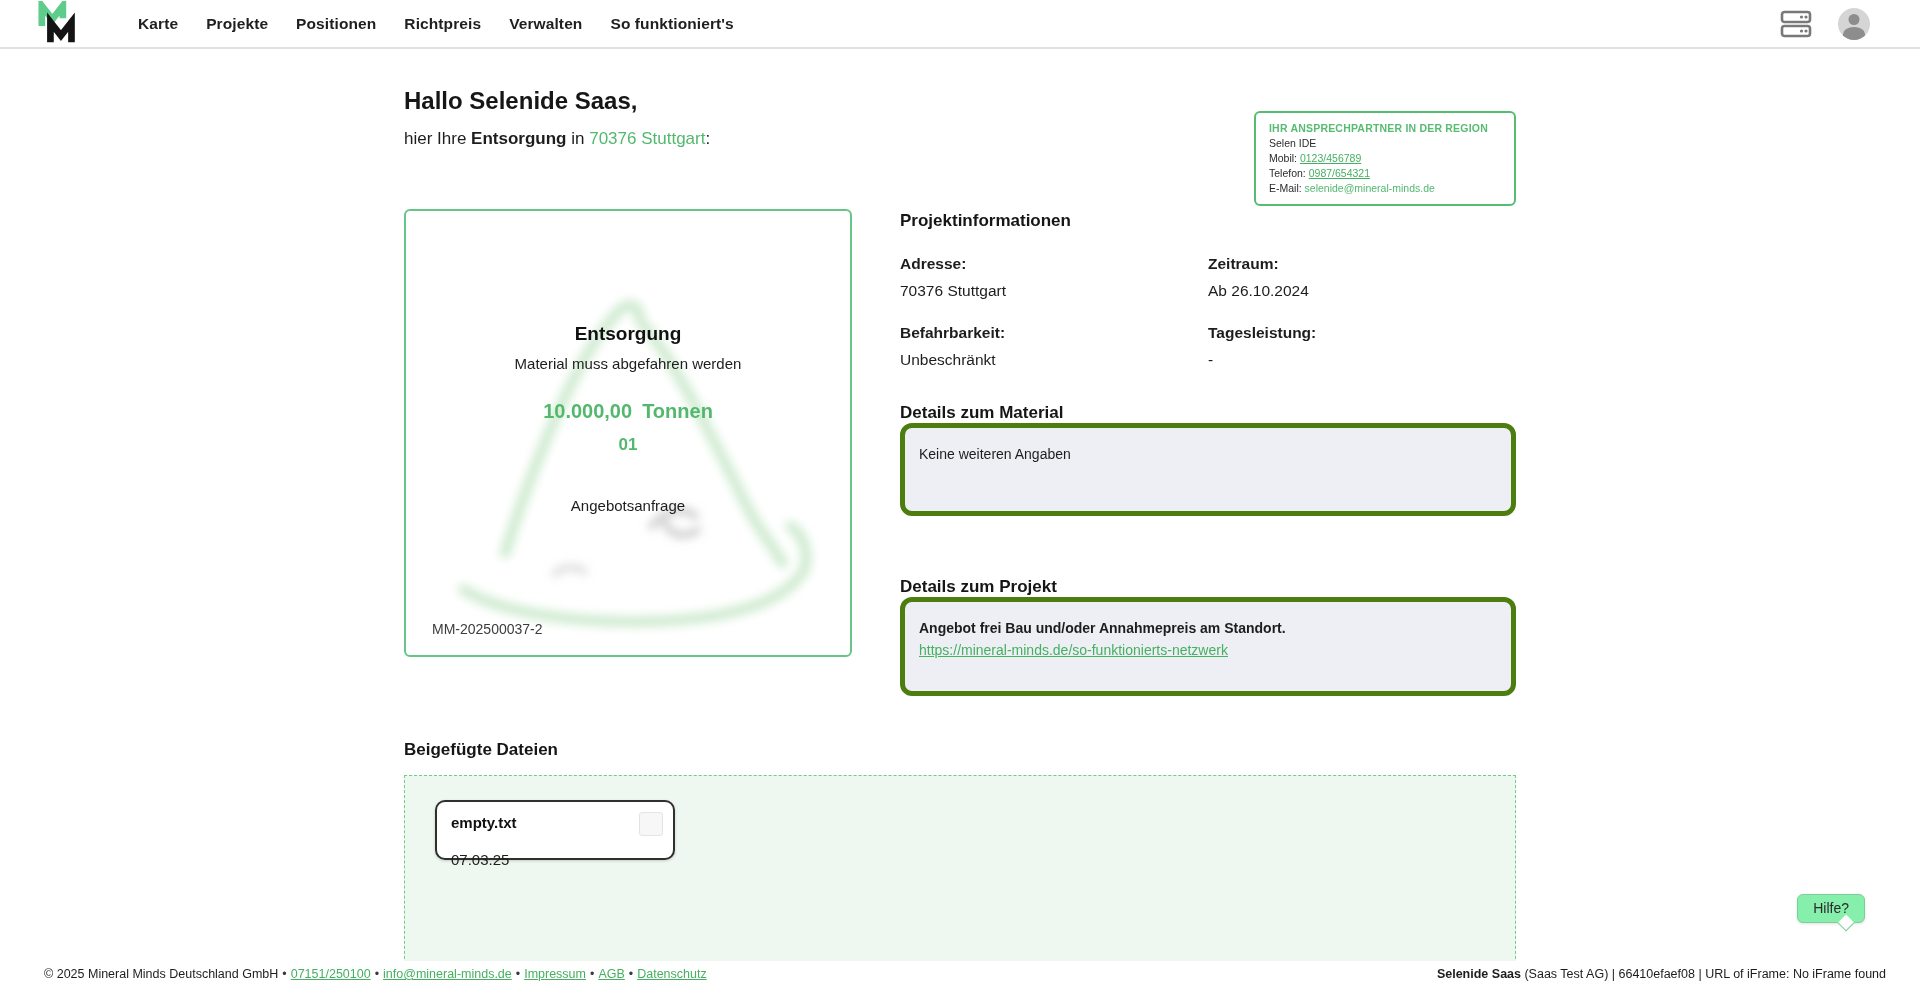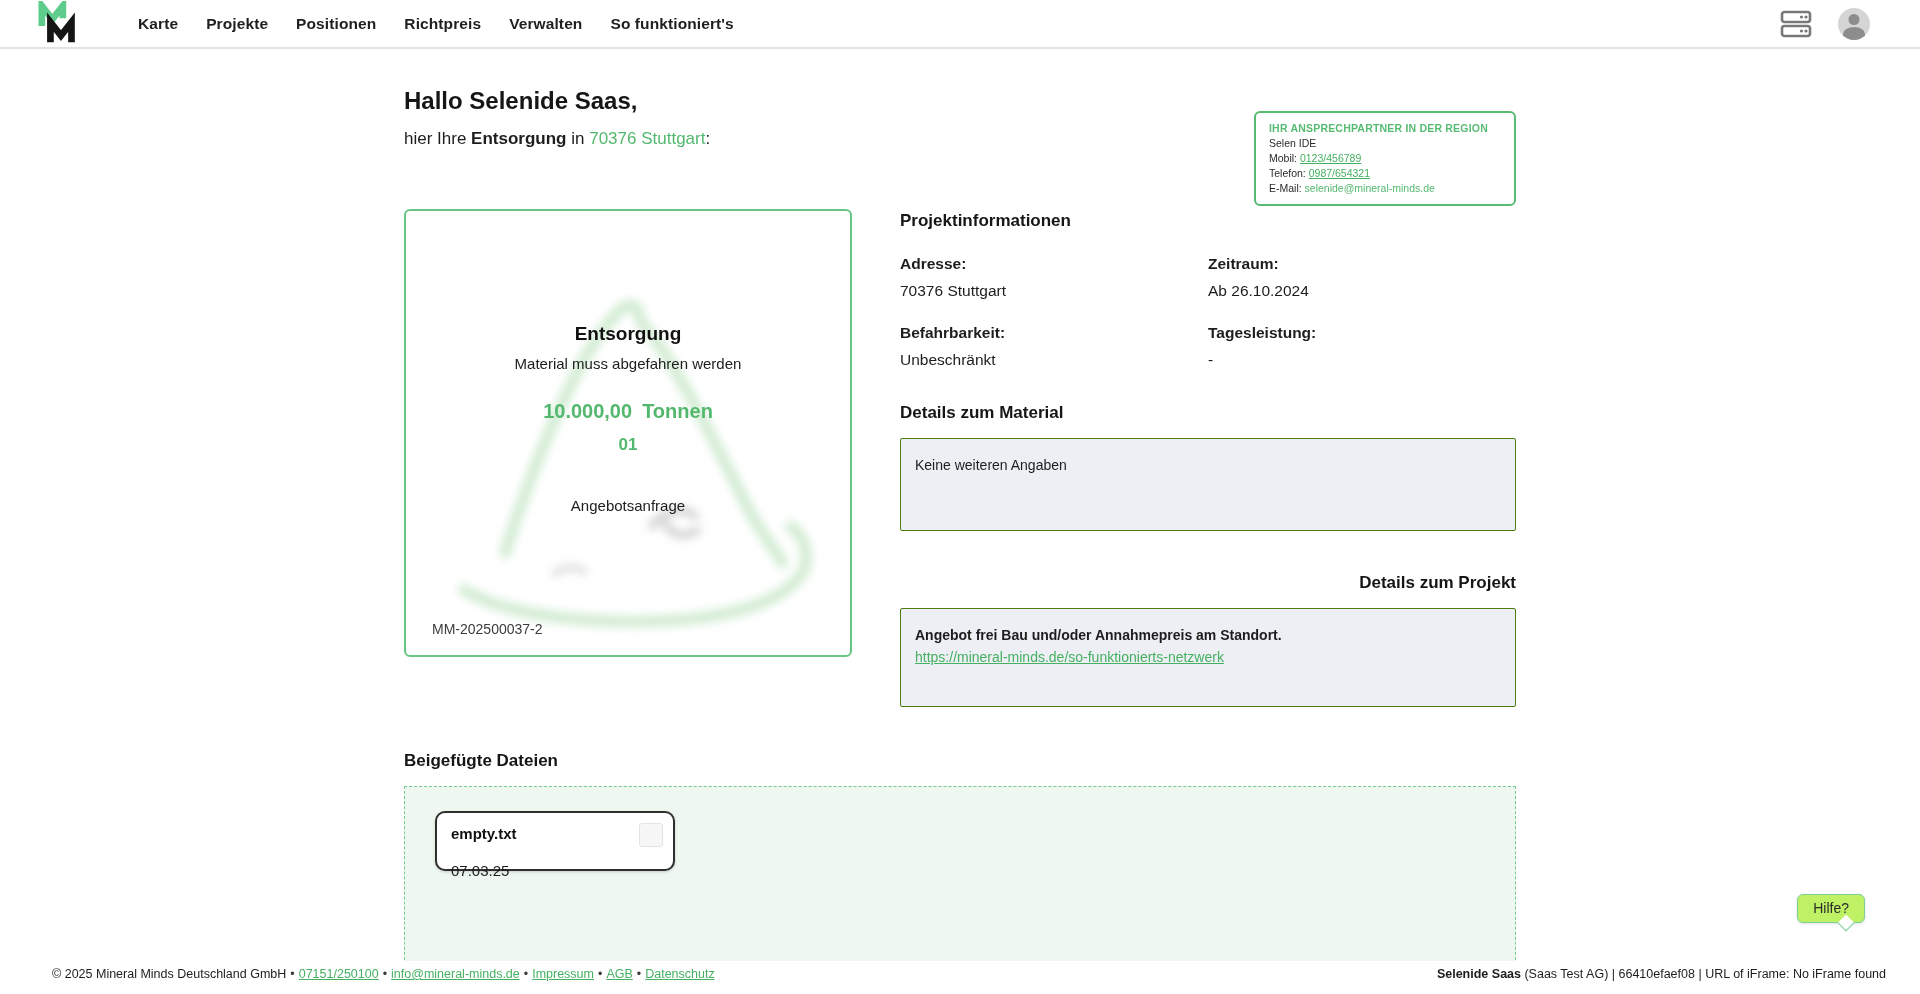--- a/index.html
+++ b/index.html
@@ -52,49 +52,49 @@
   .card-count { margin-top:12px; font-size:17px; font-weight:700; color:#53b86e; }
   .card-status { margin-top:42px; font-size:15px; color:#1d1d1d; }
   .card-ref { position:absolute; left:26px; bottom:18px; font-size:14px; color:#3c3c3c; }
 
   
   .right-col { flex:1; padding-top:2px; }
   .section-title { font-size:17px; font-weight:700; color:#161616; }
   .info-grid { display:grid; grid-template-columns:1fr 1fr; row-gap:24px; margin-top:24px; }
   .info-label { font-size:15.5px; font-weight:700; margin-bottom:9px; }
   .info-value { font-size:15.5px; }
-  .gray-box { margin-top:15px; background:#edeff4; border:1px solid #4d7c0f; border-radius:2px;
+  .gray-box { background:#edeff4; border:5px solid #4d7c0f; border-radius:12px;
     padding:15px 14px; font-size:14px; line-height:1.6; color:#1d1d1d; }
   .material-box { min-height:93px; }
   .project-box { min-height:99px; }
   .mt-34 { margin-top:34px; }
-  .mt-42 { margin-top:42px;text-align:right; }
+  .mt-42 { margin-top:61px; }
   .bold-line { font-weight:700; }
 
   
   .files-section { margin-top:44px; }
   .files-drop { margin-top:15px; height:204px; border:1px dashed #74c98c; background:#eef8f1;
     padding:24px 30px; }
   .file-card { width:240px; height:60px; background:#fff; border:2px solid #2f2f2f; border-radius:10px;
     padding:12px 14px; position:relative; cursor:pointer; box-shadow:0 1px 3px rgba(0,0,0,.18); }
   .file-name { font-size:15px; font-weight:700; color:#111; }
   .file-date { font-size:15px; margin-top:20px; color:#1d1d1d; }
   .file-thumb { position:absolute; top:10px; right:10px; width:24px; height:24px;
     background:#f7f7f7; border:1px solid #e3e3e3; border-radius:3px; cursor:pointer; }
 
   
-  .help-bubble { position:absolute; right:55px; bottom:71px; background:#bef264;
+  .help-bubble { position:absolute; right:55px; bottom:71px; background:#86efac;
     border:1.5px solid #7ccf96; border-radius:6px; padding:5px 15px 6px; font-size:14px;
     color:#2b2b2b; cursor:pointer; box-shadow:0 1px 3px rgba(0,0,0,.12); }
   .help-bubble::after { content:""; position:absolute; bottom:-7px; right:12px; width:11px; height:11px;
     background:#fff; border-right:1.5px solid #7ccf96; border-bottom:1.5px solid #7ccf96;
     transform:rotate(45deg); }
 
   
-  .footer { position:absolute; left:16px; right:0; bottom:0; background:#fff;
+  .footer { position:absolute; left:8px; right:0; bottom:0; background:#fff;
     display:flex; justify-content:space-between; align-items:baseline;
     padding:6px 34px 13px 36px; font-size:12.5px; color:#1d1d1d; }
   .footer .sep { margin:0 4px; color:#3a3a3a; }
   .footer-right b { font-weight:700; }
 </style>
 </head>
 <body>
 
 <div class="header">
   <svg class="logo" viewBox="0 0 46 48">

